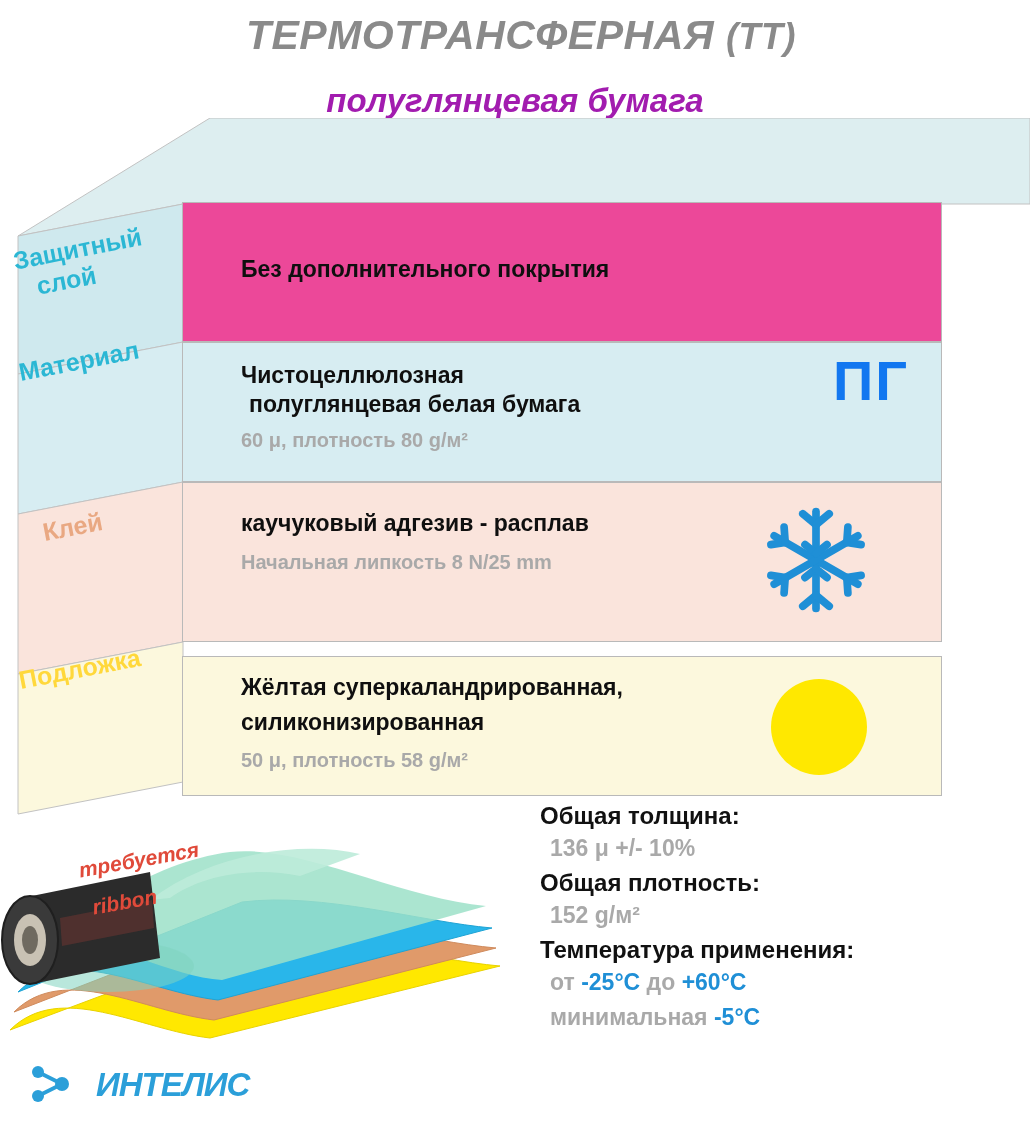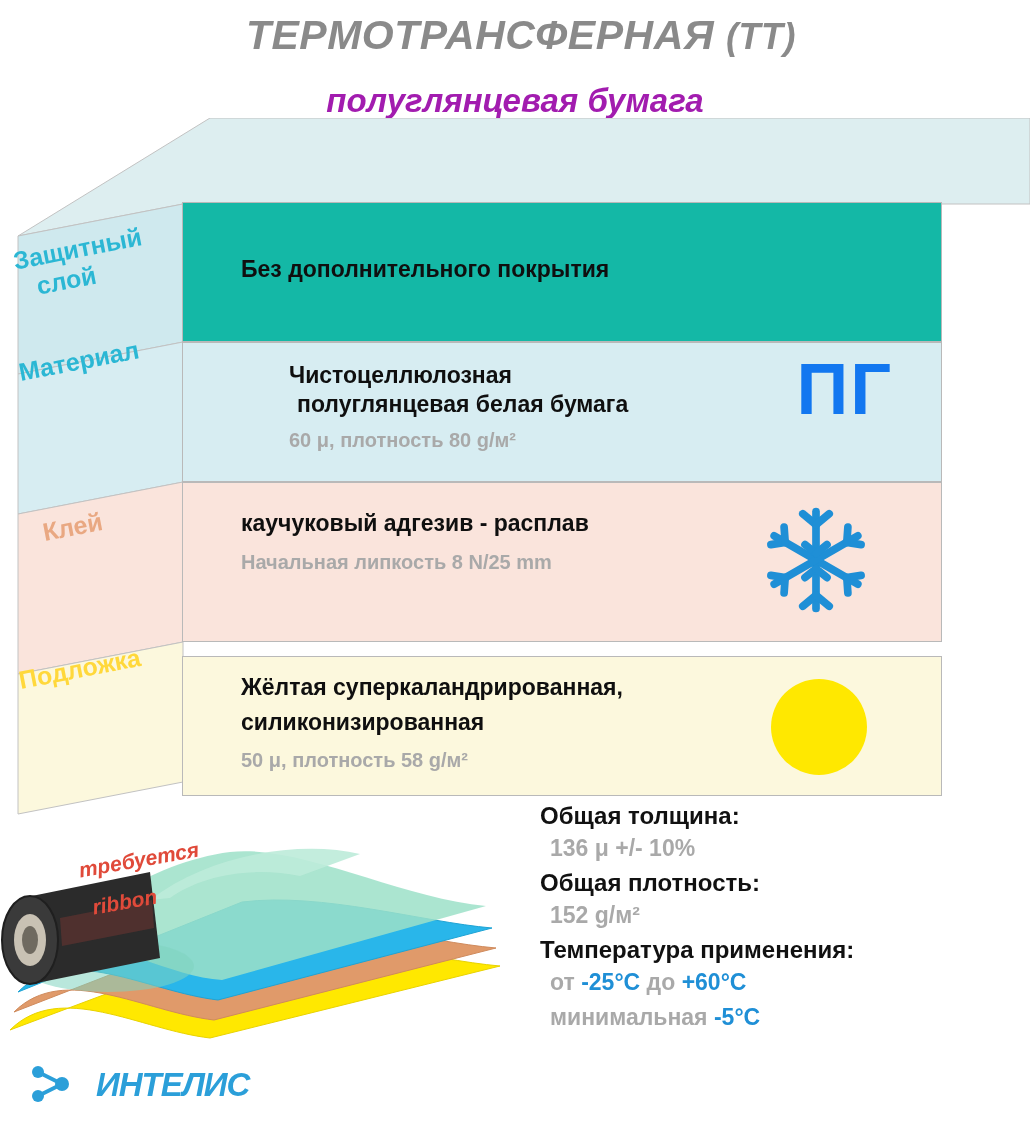--- a/index.html
+++ b/index.html
@@ -93,51 +93,50 @@
   .layer .l-sub {
     font-size: 20px;
     font-weight: bold;
     color: #a9a9a9;
     line-height: 1.25;
   }
 
   #layer-protective {
     top: 84px;
     height: 140px;
-    background: #14b8a6;
+    background: #ec4899;
   }
   #layer-protective .body { padding: 52px 0 0 58px; }
 
   #layer-material {
     top: 224px;
     height: 140px;
     background: #d7edf2;
-    padding-left: 48px;
   }
   #layer-material .body { padding: 18px 0 0 58px; }
 
   #layer-adhesive {
     top: 364px;
     height: 160px;
     background: #fae4dc;
   }
   #layer-adhesive .body { padding: 14px 0 0 58px; }
 
   #layer-liner {
     top: 538px;
     height: 140px;
     background: #fcf8dd;
   }
   #layer-liner .body { padding: 16px 0 0 58px; }
 
   .pg-mark {
     position: absolute;
-    right: 48px;
+    right: 32px;
     top: 10px;
-    font-size: 72px;
+    font-size: 56px;
     font-weight: bold;
     color: #1277f0;
     letter-spacing: 2px;
     line-height: 1;
   }
   .snowflake {
     position: absolute;
     right: 70px;
     top: 22px;
   }

